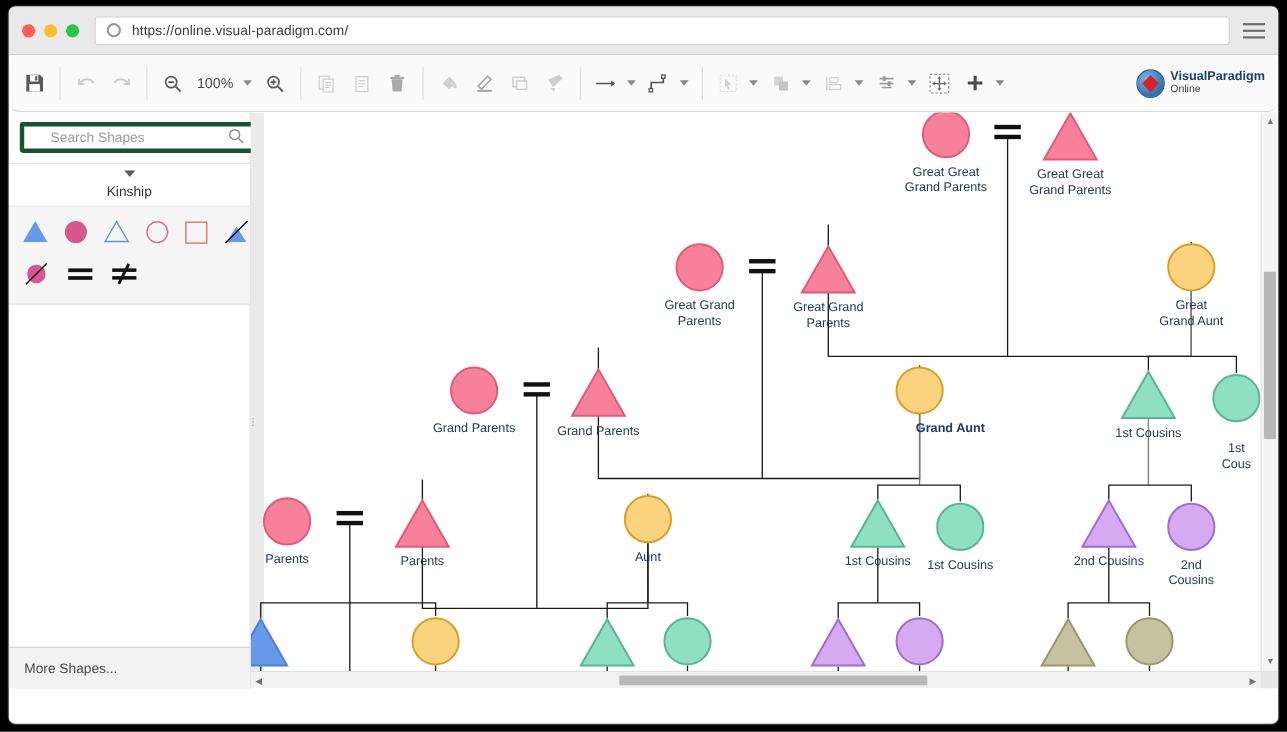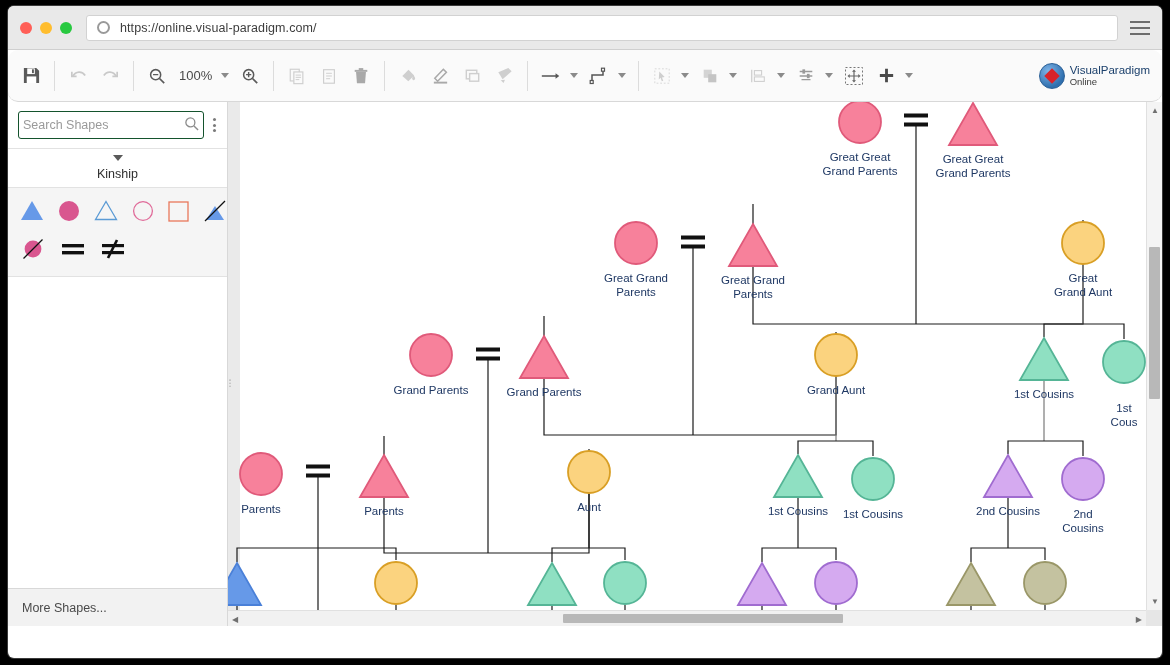--- a/index.html
+++ b/index.html
@@ -70,33 +70,33 @@
     width: 26px; height: 26px; border-radius: 50%;
     background: radial-gradient(circle at 35% 30%, #7fb5e8, #2f6fae 70%);
     position: relative; border: 1px solid #2a5f96;
   }
   .logo-globe:after {
     content: ""; position: absolute; left: 50%; top: 50%;
     width: 11px; height: 11px; background: #d8232a;
     transform: translate(-50%, -50%) rotate(45deg);
   }
   .logo-txt { line-height: 1.05; }
-  .logo-txt .l1 { font-size: 11.5px; font-weight: normal; color: #1a3f6b; }
+  .logo-txt .l1 { font-size: 11.5px; font-weight: bold; color: #1a3f6b; }
   .logo-txt .l2 { font-size: 9.5px; color: #3a3a3a; }
 
   
   .body { display: flex; height: 524px; }
   .sidebar {
     width: 220px; border-right: 1px solid #d8d8d8;
     background: #fff; display: flex; flex-direction: column;
   }
   .searchrow { display: flex; align-items: center; padding: 9px 6px 9px 10px; gap: 4px; }
   .searchbox {
-    flex: 1; height: 28px; border: 1px solid #14532d; border-radius: 3px;
-    display: flex; align-items: center; padding: 0 4px; background: #fff;
+    flex: 1; height: 28px; border: 4px solid #14532d; border-radius: 3px;
+    display: flex; align-items: center; padding: 0 24px; background: #fff;
   }
   .searchbox input {
     flex: 1; border: none; outline: none; font-size: 12.5px; color: #3a3a3a;
     font-family: "Liberation Sans", sans-serif; background: transparent;
   }
   .searchbox input::placeholder { color: #9a9a9a; }
   .s-ico { color: #8c8c8c; font-size: 14px; }
   .kebab { display: flex; flex-direction: column; gap: 2.5px; padding: 0 5px; }
   .kebab i { width: 3px; height: 3px; border-radius: 50%; background: #7a7a7a; display: block; }
   .grouphdr {
@@ -506,21 +506,21 @@
 Grand Parents</div>
             <div class="nlabel" style="left: 745px; top: 50px;">Great Great
 Grand Parents</div>
             <div class="nlabel" style="left: 408px; top: 169px;">Great Grand
 Parents</div>
             <div class="nlabel" style="left: 525px; top: 171px;">Great Grand
 Parents</div>
             <div class="nlabel" style="left: 855px; top: 169px;">Great Grand Aunt</div>
             <div class="nlabel" style="left: 203px; top: 281px;">Grand Parents</div>
             <div class="nlabel" style="left: 316px; top: 283px;">Grand Parents</div>
-            <div class="nlabel" style="left: 608px; top: 281px;">Grand Aunt</div>
+            <div class="nlabel" style="left: 636px; top: 281px; font-weight: bold;">Grand Aunt</div>
             <div class="nlabel" style="left: 816px; top: 285px;">1st Cousins</div>
             <div class="nlabel" style="left: 896px; top: 299px;">1st Cous</div>
             <div class="nlabel" style="left: 33px; top: 400px;">Parents</div>
             <div class="nlabel" style="left: 156px; top: 402px;">Parents</div>
             <div class="nlabel" style="left: 361px; top: 398px; text-align: right;">Aunt</div>
             <div class="nlabel" style="left: 570px; top: 402px;">1st Cousins</div>
             <div class="nlabel" style="left: 645px; top: 405px;">1st Cousins</div>
             <div class="nlabel" style="left: 780px; top: 402px;">2nd Cousins</div>
             <div class="nlabel" style="left: 855px; top: 405px;">2nd Cousins</div>
             <div class="eqsign" style="left: 688px; top: 18px;">

